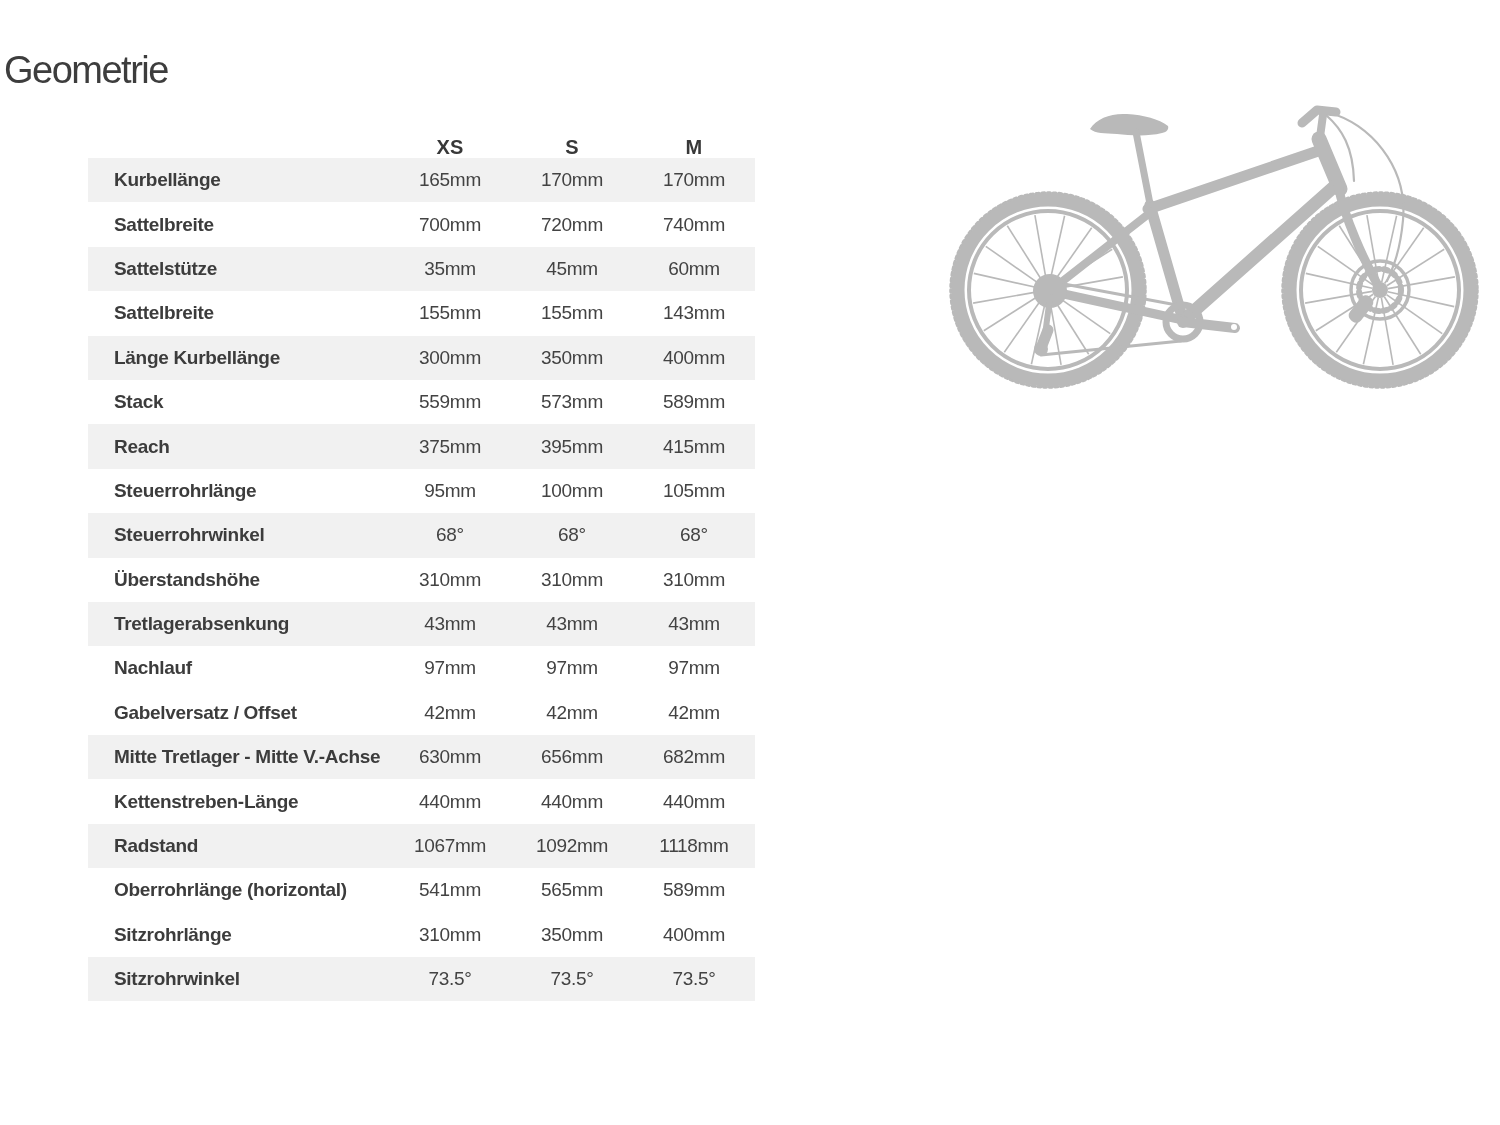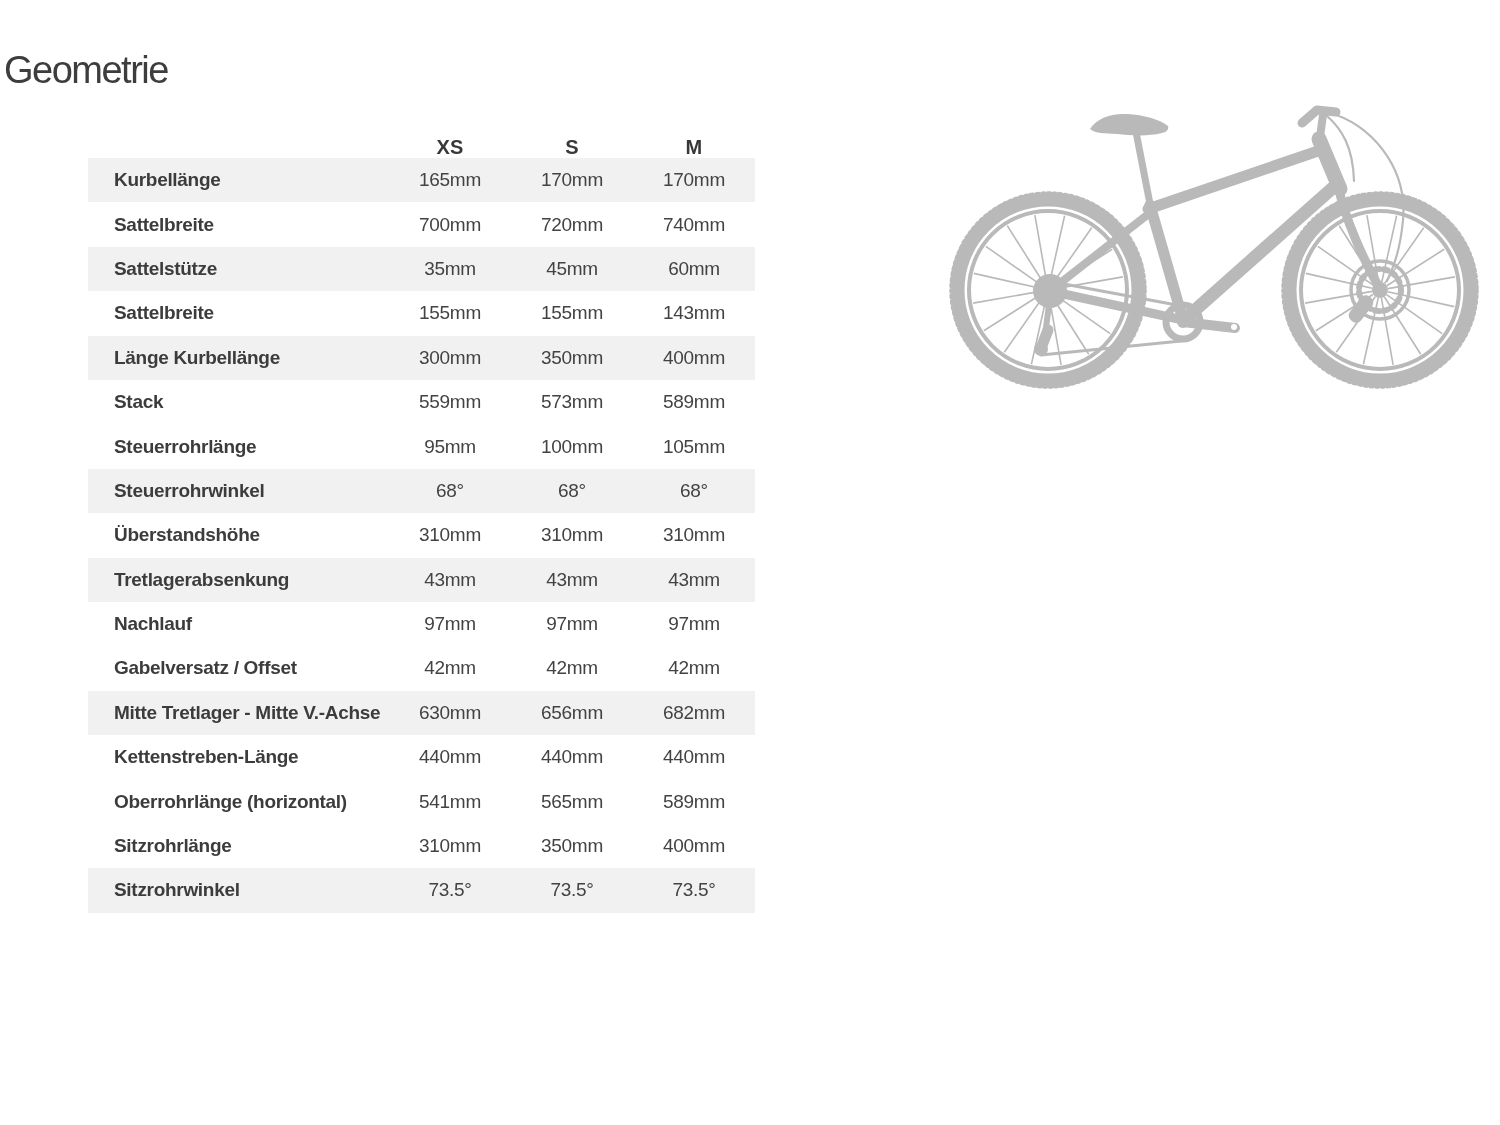--- a/index.html
+++ b/index.html
@@ -108,20 +108,26 @@
     <div class="cell val">400mm</div>
   </div>
 
   <div class="geo-row">
     <div class="cell label">Stack</div>
     <div class="cell val">559mm</div>
     <div class="cell val">573mm</div>
     <div class="cell val">589mm</div>
   </div>
 
+  <div class="geo-row stripe">
+    <div class="cell label">Reach</div>
+    <div class="cell val">375mm</div>
+    <div class="cell val">395mm</div>
+    <div class="cell val">415mm</div>
+  </div>
 
   <div class="geo-row">
     <div class="cell label">Steuerrohrlänge</div>
     <div class="cell val">95mm</div>
     <div class="cell val">100mm</div>
     <div class="cell val">105mm</div>
   </div>
 
   <div class="geo-row stripe">
     <div class="cell label">Steuerrohrwinkel</div>
@@ -166,20 +172,26 @@
     <div class="cell val">682mm</div>
   </div>
 
   <div class="geo-row">
     <div class="cell label">Kettenstreben-Länge</div>
     <div class="cell val">440mm</div>
     <div class="cell val">440mm</div>
     <div class="cell val">440mm</div>
   </div>
 
+  <div class="geo-row stripe">
+    <div class="cell label">Radstand</div>
+    <div class="cell val">1067mm</div>
+    <div class="cell val">1092mm</div>
+    <div class="cell val">1118mm</div>
+  </div>
 
   <div class="geo-row">
     <div class="cell label">Oberrohrlänge (horizontal)</div>
     <div class="cell val">541mm</div>
     <div class="cell val">565mm</div>
     <div class="cell val">589mm</div>
   </div>
 
 
   <div class="geo-row">

